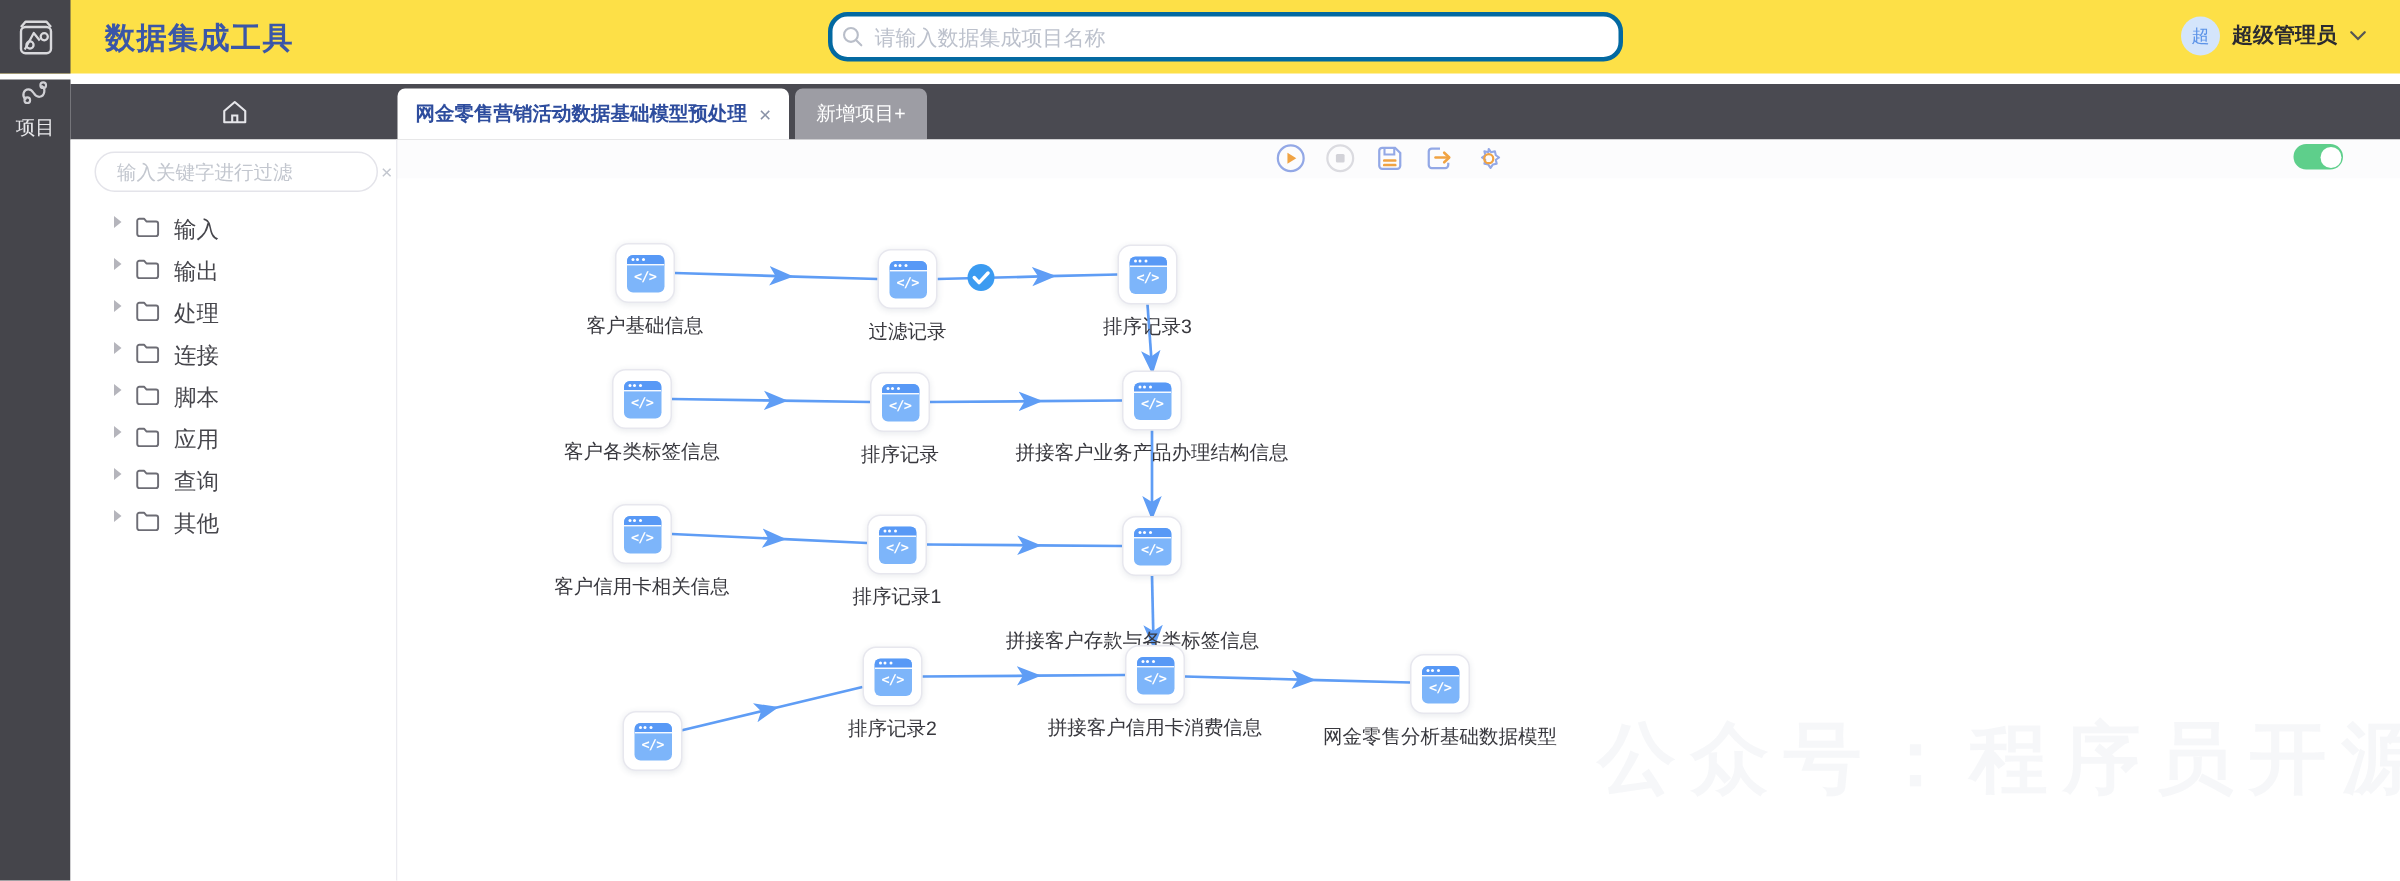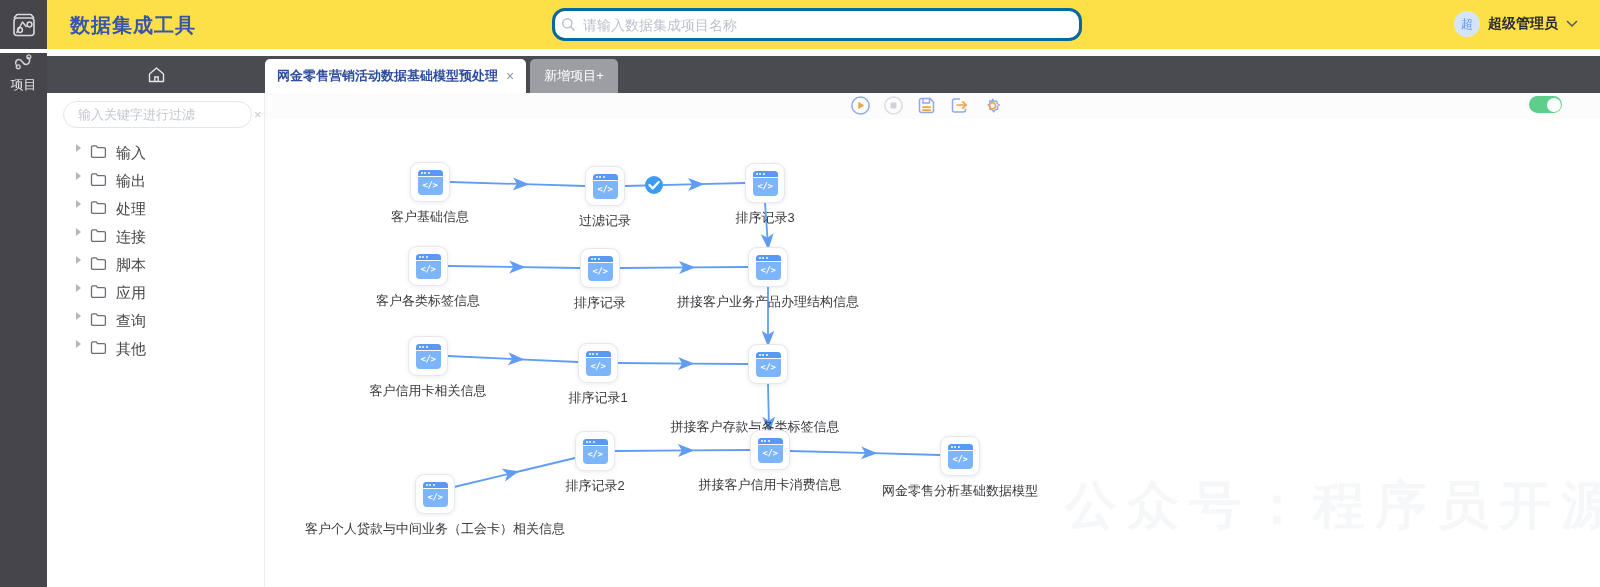--- a/index.html
+++ b/index.html
@@ -393,14 +393,13 @@
     <div class="node" style="left: 170px; top: 375px;">
       <div class="code-icon">
         <div class="bar">
           <i></i>
           <i></i>
           <i></i>
         </div>
         <div class="body">&lt;/&gt;</div>
       </div>
     </div>
-    <div class="node-label" style="left: 170px; top: 401px;">客户个人贷款与中间业务（工会卡）相关信息</div>
   </div>
 
 </body></html>

